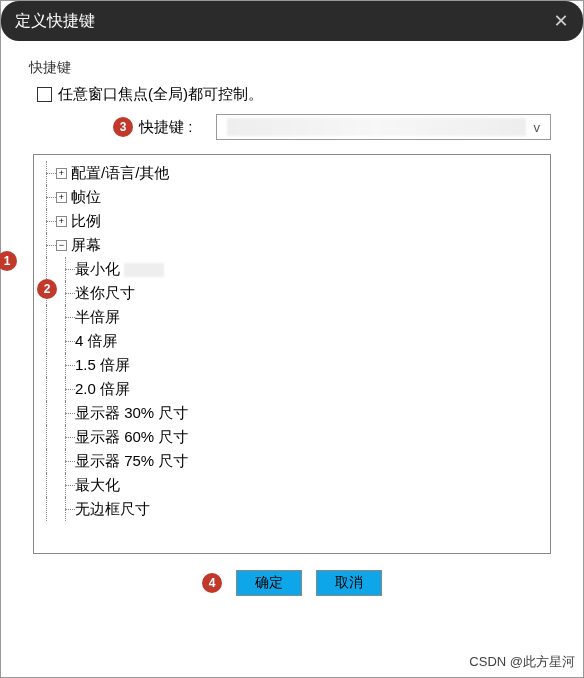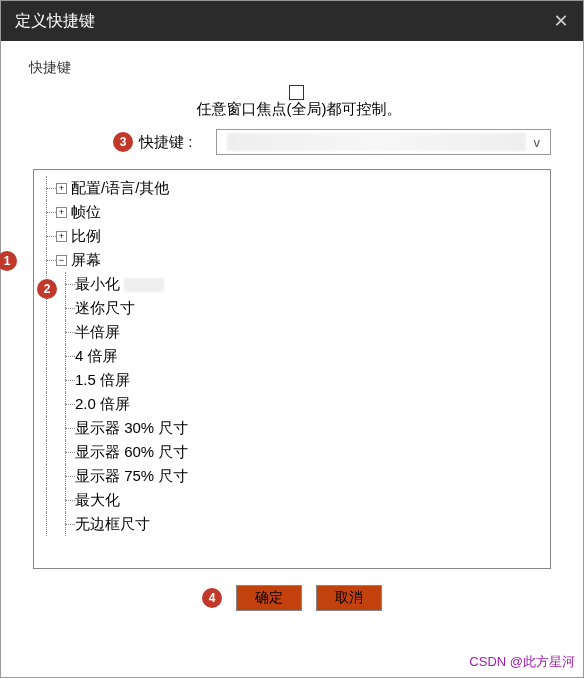--- a/index.html
+++ b/index.html
@@ -21,20 +21,21 @@
       position: relative;
     }
     .titlebar {
       background: #2b2b2b;
       color: #fff;
       height: 40px;
       display: flex;
       align-items: center;
       padding: 0 14px;
       font-size: 16px;
+      border-radius: 18px;
     }
     .titlebar .title { flex: 1; }
     .close-icon {
       width: 16px;
       height: 16px;
       cursor: pointer;
       color: #ccc;
       font-size: 18px;
       line-height: 16px;
       text-align: center;
@@ -50,21 +51,20 @@
       font-size: 14px;
       color: #333;
       margin-bottom: 4px;
       margin-left: 6px;
     }
     .checkbox-row {
       display: flex;
       align-items: center;
       margin: 4px 0 10px 14px;
       font-size: 15px;
-      flex-direction: column;
     }
     .checkbox-box {
       width: 15px;
       height: 15px;
       border: 1px solid #333;
       margin-right: 6px;
       cursor: pointer;
     }
     .shortcut-row {
       display: flex;
@@ -160,21 +160,21 @@
     }
     .footer {
       display: flex;
       justify-content: center;
       align-items: center;
       gap: 14px;
       padding: 16px 0 20px 0;
     }
     .btn {
       border: 1px solid #888;
-      background: #c2410c;
+      background: #0ea5e9;
       padding: 3px 18px;
       font-size: 14px;
       cursor: pointer;
       font-family: inherit;
     }
     .callout {
       position: absolute;
       width: 20px;
       height: 20px;
       border-radius: 50%;
@@ -185,21 +185,21 @@
       display: flex;
       align-items: center;
       justify-content: center;
       z-index: 10;
     }
     .watermark {
       position: absolute;
       right: 8px;
       bottom: 6px;
       font-size: 13px;
-      color: #a21caf;
+      color: #404040;
       z-index: 20;
     }
   </style>
 </head>
 <body>
 
 <div class="window">
   <div class="titlebar">
     <div class="title">定义快捷键</div>
     <div class="close-icon">✕</div>

